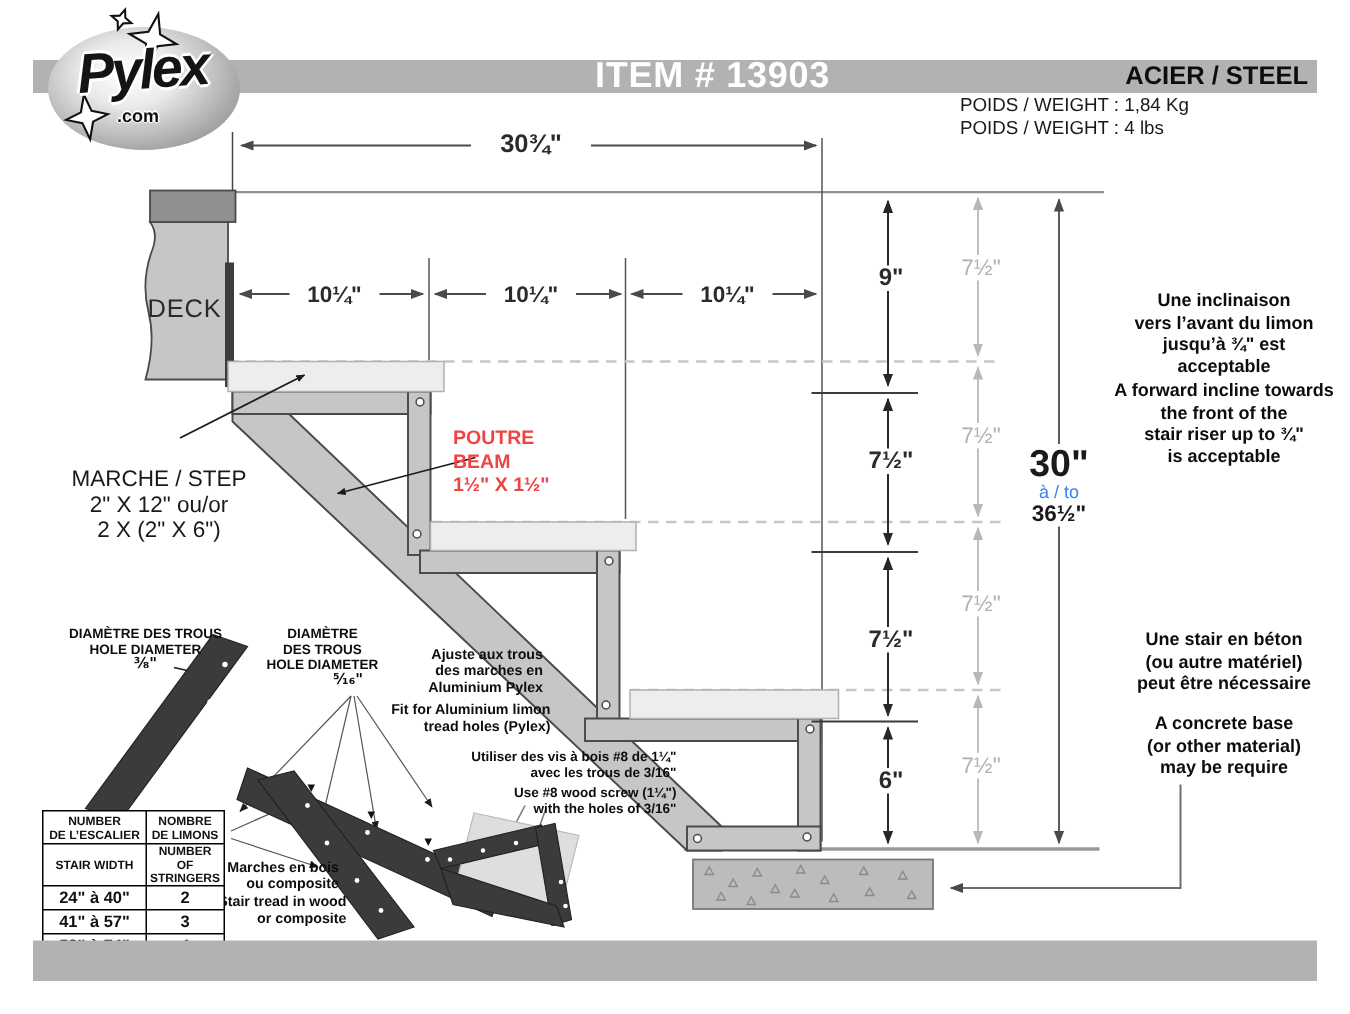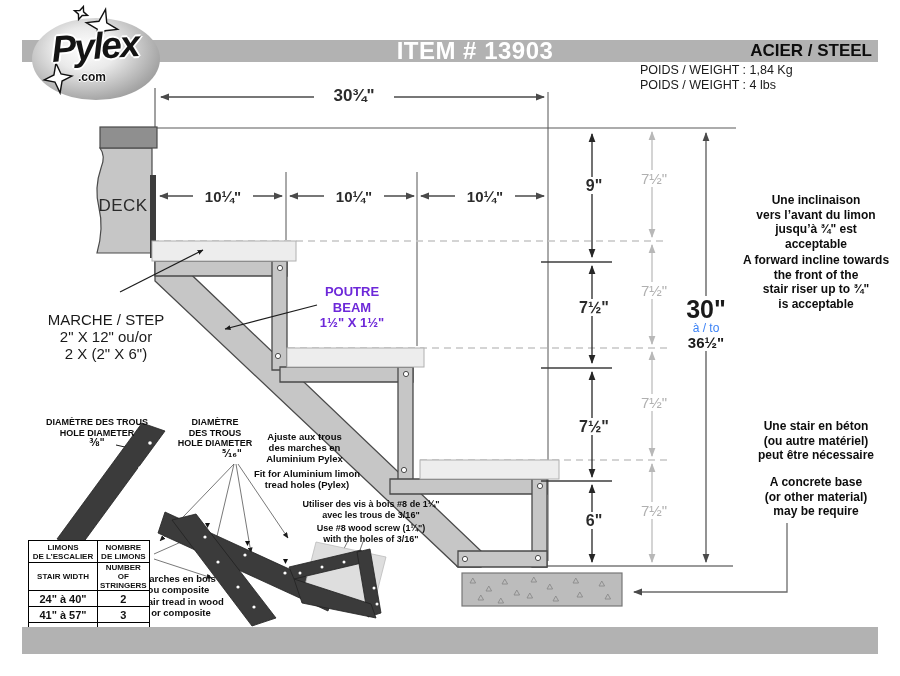--- a/index.html
+++ b/index.html
@@ -26,25 +26,25 @@
           font-size:15px;line-height:17px;padding:0 2px;}
   .big{font-size:17px;font-weight:700;}
   .gray{color:#b0b0b0;font-weight:500;}
   .totlab{position:absolute;left:674px;top:296px;width:64px;background:#fff;text-align:center;}
   .totlab .t1{font-size:25px;font-weight:800;line-height:26px;color:#1a1a1a;}
   .totlab .t2{font-size:12px;font-weight:500;line-height:13px;color:#3b82f6;}
   .totlab .t3{font-size:15px;font-weight:700;line-height:16px;color:#1a1a1a;}
   .note{position:absolute;left:731px;width:170px;text-align:center;font-weight:600;
         font-size:12px;line-height:14.6px;color:#0d0d0d;}
   .lab15{position:absolute;text-align:center;font-size:15px;font-weight:500;line-height:17px;color:#1a1a1a;}
-  .beamlab{position:absolute;text-align:center;font-size:13px;font-weight:700;line-height:15.5px;color:#6d28d9;}
+  .beamlab{position:absolute;font-size:13px;font-weight:700;line-height:15.5px;color:#ef4444;}
   .decklab{position:absolute;left:97px;top:196px;width:52px;text-align:center;
            font-size:17px;font-weight:500;letter-spacing:.5px;color:#2a2a2a;}
   .tinyT{position:absolute;text-align:center;font-size:9px;font-weight:700;line-height:10.5px;color:#0d0d0d;}
-  .tinyL{position:absolute;text-align:center;font-size:9.5px;font-weight:700;line-height:11px;color:#0d0d0d;}
+  .tinyL{position:absolute;text-align:right;font-size:9.5px;font-weight:700;line-height:11px;color:#0d0d0d;}
   .frac{font-family:"DejaVu Sans",sans-serif;font-size:10px;font-weight:700;}
   table.spec{position:absolute;left:28px;top:540px;border-collapse:collapse;background:#fff;}
   table.spec td{border:1.5px solid #000;text-align:center;vertical-align:middle;padding:0 2px;}
   td.h{font-size:8px;font-weight:700;line-height:9px;height:21px;}
   td.h2{font-size:8px;font-weight:700;line-height:9px;height:19px;}
   td.v{font-size:11px;font-weight:700;height:15px;line-height:12px;}
   .c1{width:64px;} .c2{width:40px;}
 </style>
 </head>
 <body>
@@ -315,21 +315,21 @@
   </div>
   <div class="tinyL" style="left:131px;top:596px;width:100px;">
     <div>Stair tread in wood</div>
       <div>or composite</div>
   </div>
 
   <table class="spec">
     <tbody>
         <tr>
       <td class="h c1">
-        <div>LIMONS</div>
+        <div>NUMBER</div>
             <div>DE L’ESCALIER</div>
       </td>
       <td class="h c2">
         <div>NOMBRE</div>
             <div>DE LIMONS</div>
       </td>
     </tr>
     <tr>
       <td class="h2 c1">
         <div>STAIR WIDTH</div>

